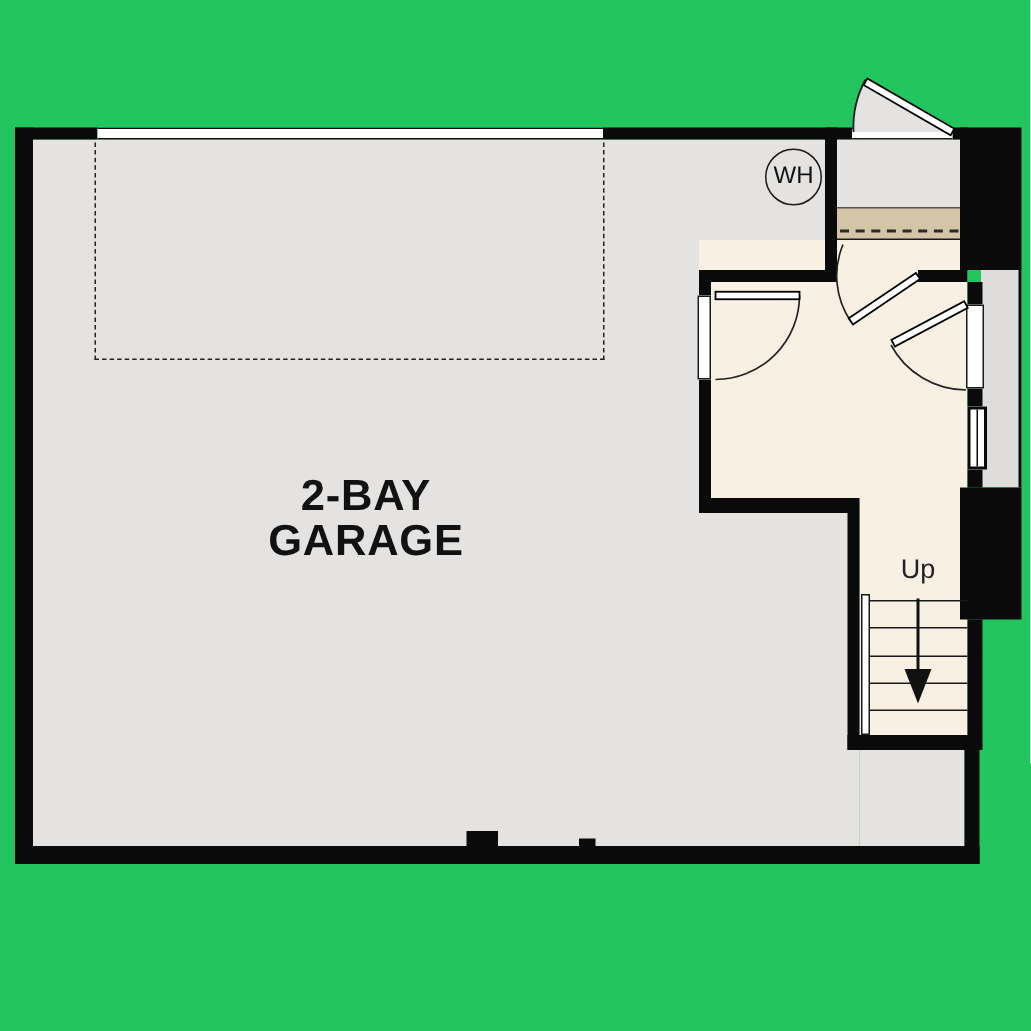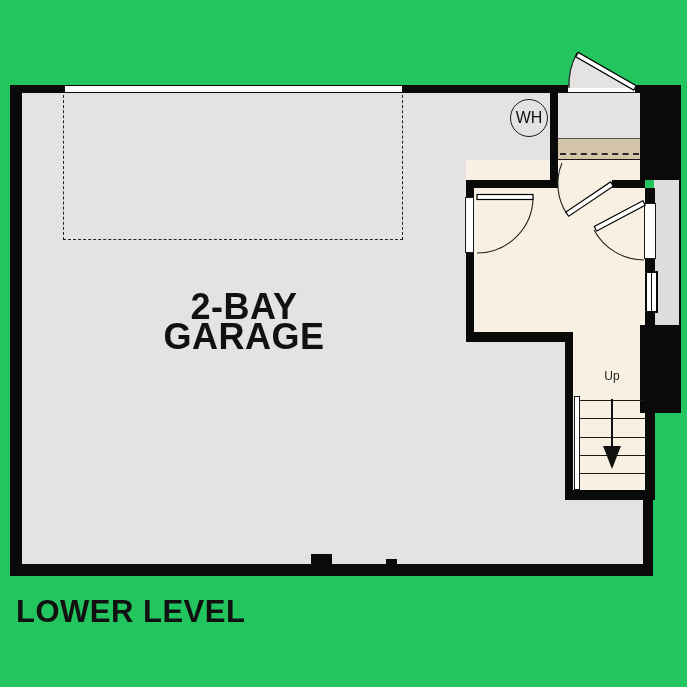--- a/index.html
+++ b/index.html
@@ -106,23 +106,22 @@
     <path d="M 562 163 A 54 54 0 0 0 567 214" fill="none" stroke="#222" stroke-width="1.1"></path>
     <rect x="612" y="181.5" width="54" height="5" fill="#fff" stroke="#000" stroke-width="1.2" transform="rotate(146 612 184)"></rect>
 
     <path d="M 594 230 A 57 57 0 0 0 644 260" fill="none" stroke="#222" stroke-width="1.1"></path>
     <rect x="644" y="200.5" width="55" height="5" fill="#fff" stroke="#000" stroke-width="1.2" transform="rotate(152 644 203)"></rect>
 
     <line x1="612" y1="399" x2="612" y2="450" stroke="#111" stroke-width="2"></line>
     <polygon points="612,469 603,446 621,446" fill="#111"></polygon>
   </svg>
 
-  <div class="lbl lbl-room" style="left:144px;top:292px;width:200px;font-size:36px;line-height:30px;">
+  <div class="lbl lbl-room" style="left:144px;top:316px;width:200px;font-size:29px;line-height:30px;">
     <div>2-BAY</div>
     <div>GARAGE</div>
   </div>
 
 
-  <div class="lbl" style="left:592px;top:369px;width:40px;text-align:center;font-size:12px;color:#222;">Up</div>
+  <div class="lbl" style="left:592px;top:369px;width:40px;text-align:center;font-size:18px;color:#222;">Up</div>
 
-  <div class="lbl" style="left:16px;top:594px;font-size:31px;font-weight:bold;letter-spacing:.5px;">LOWER LEVEL</div>
 
 </div>
 
 </body></html>

